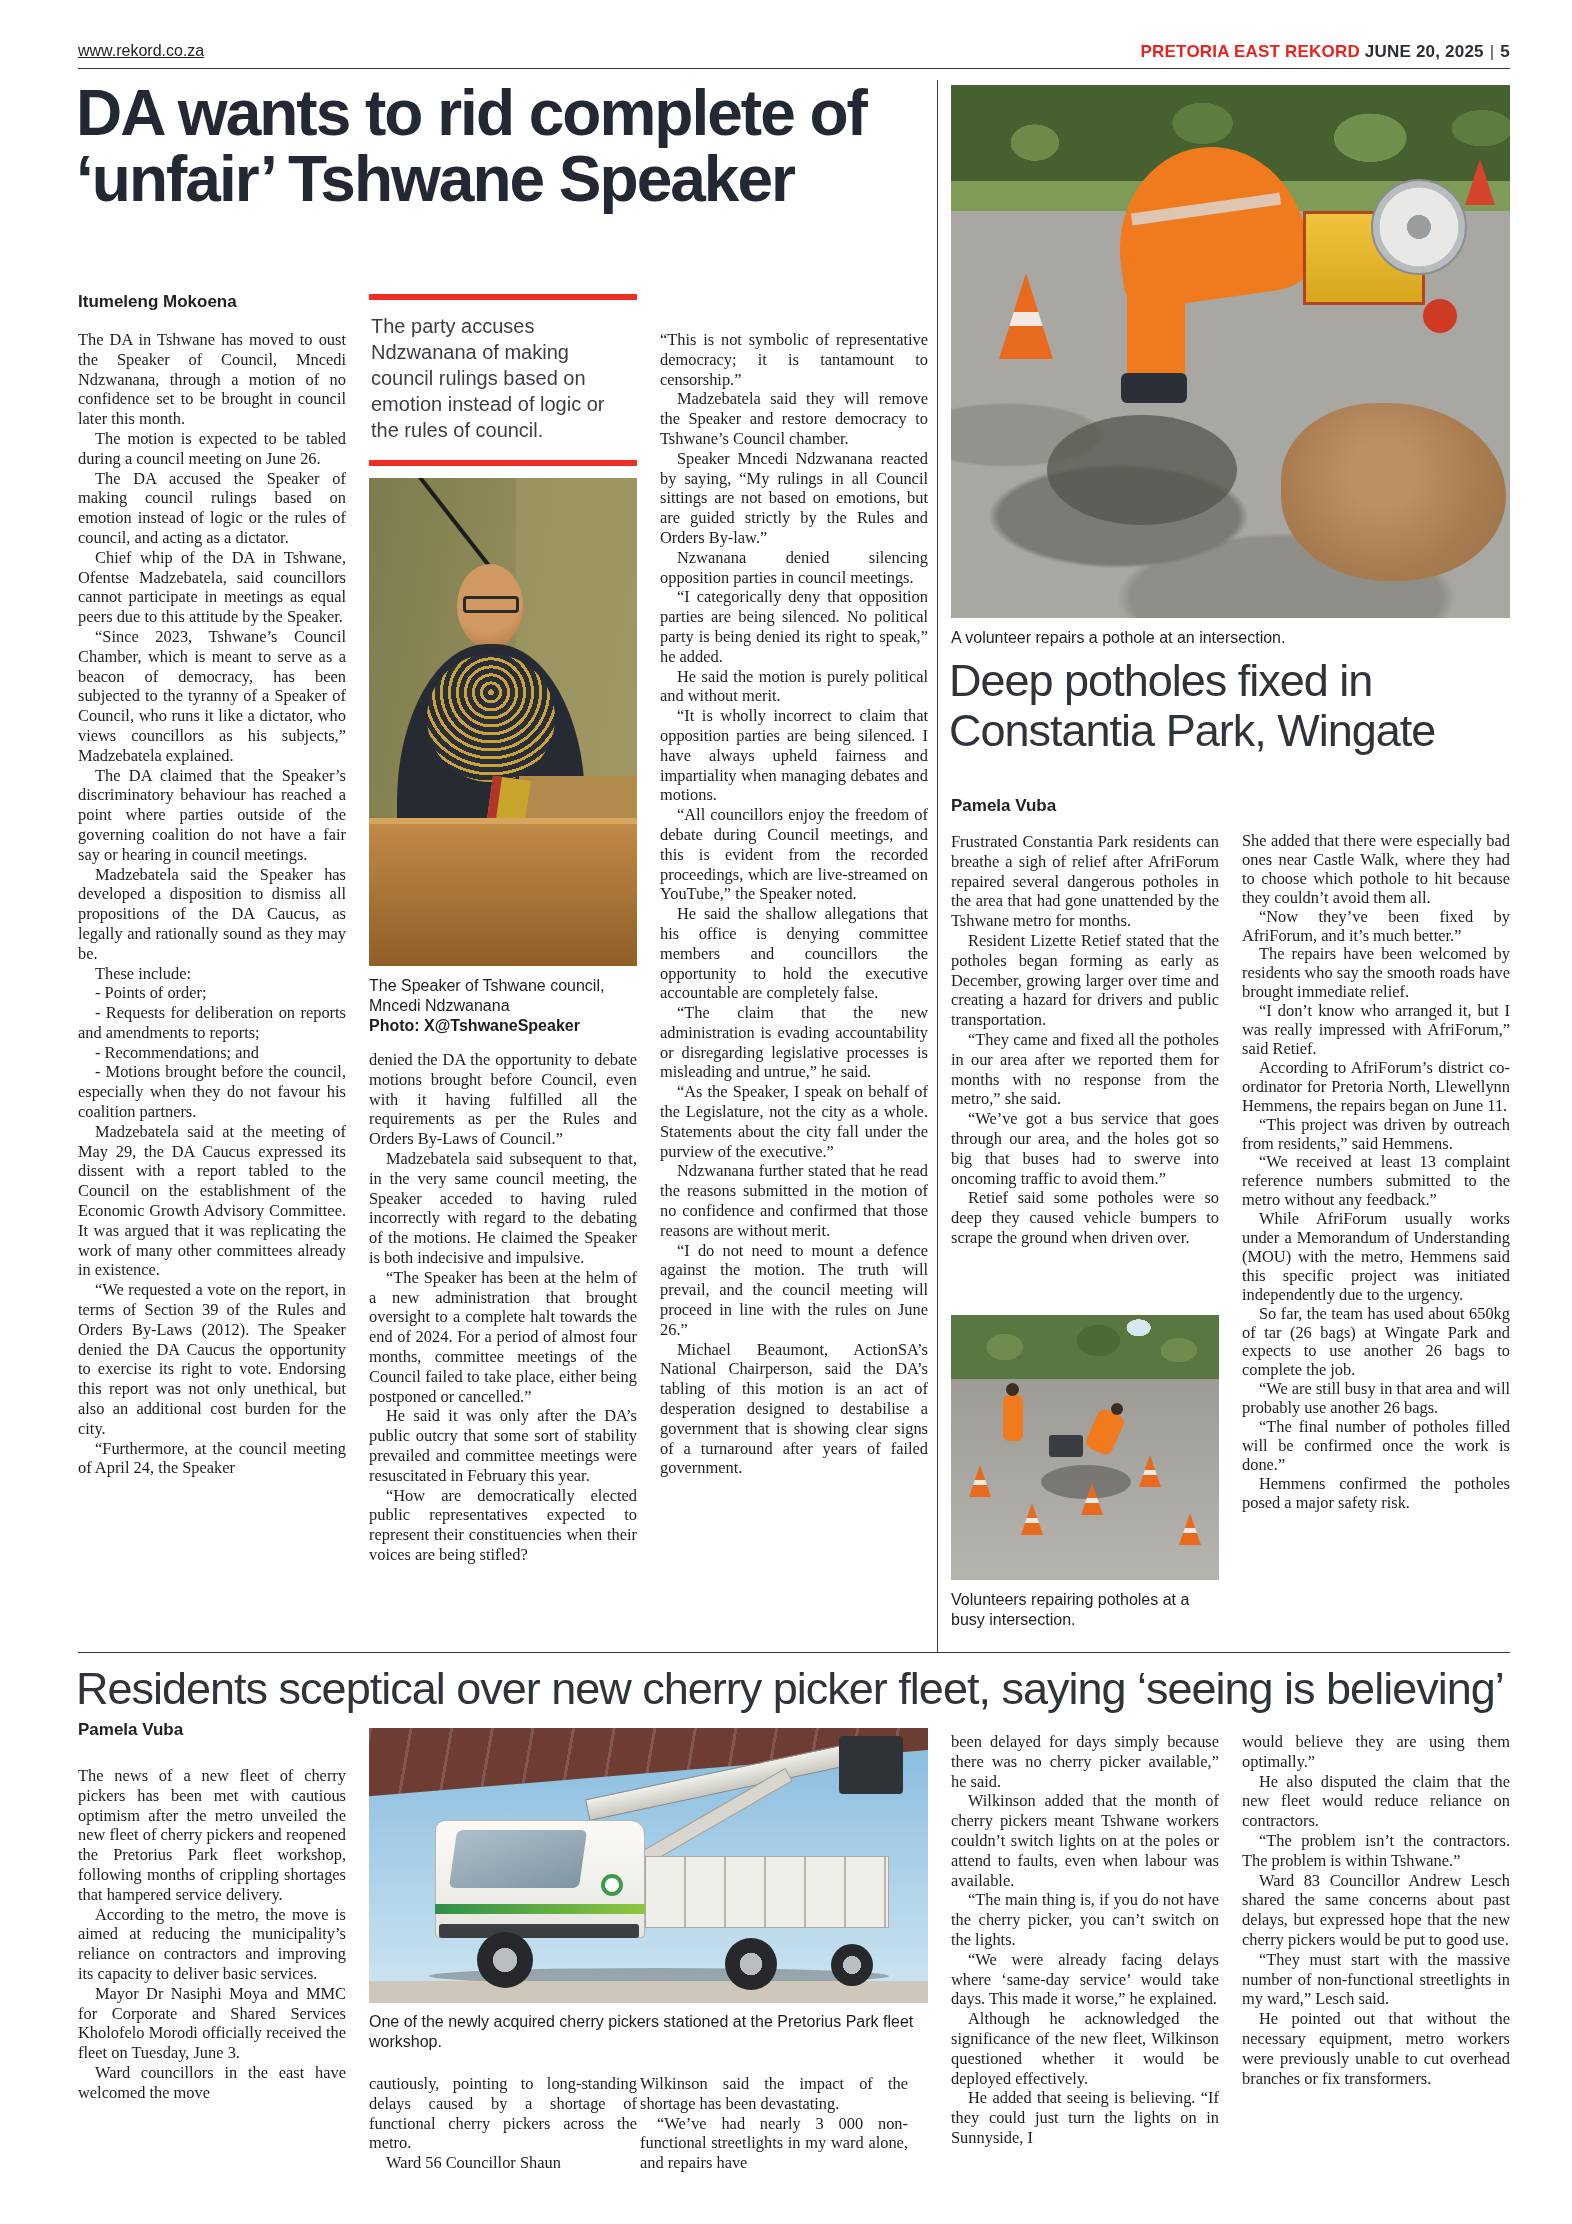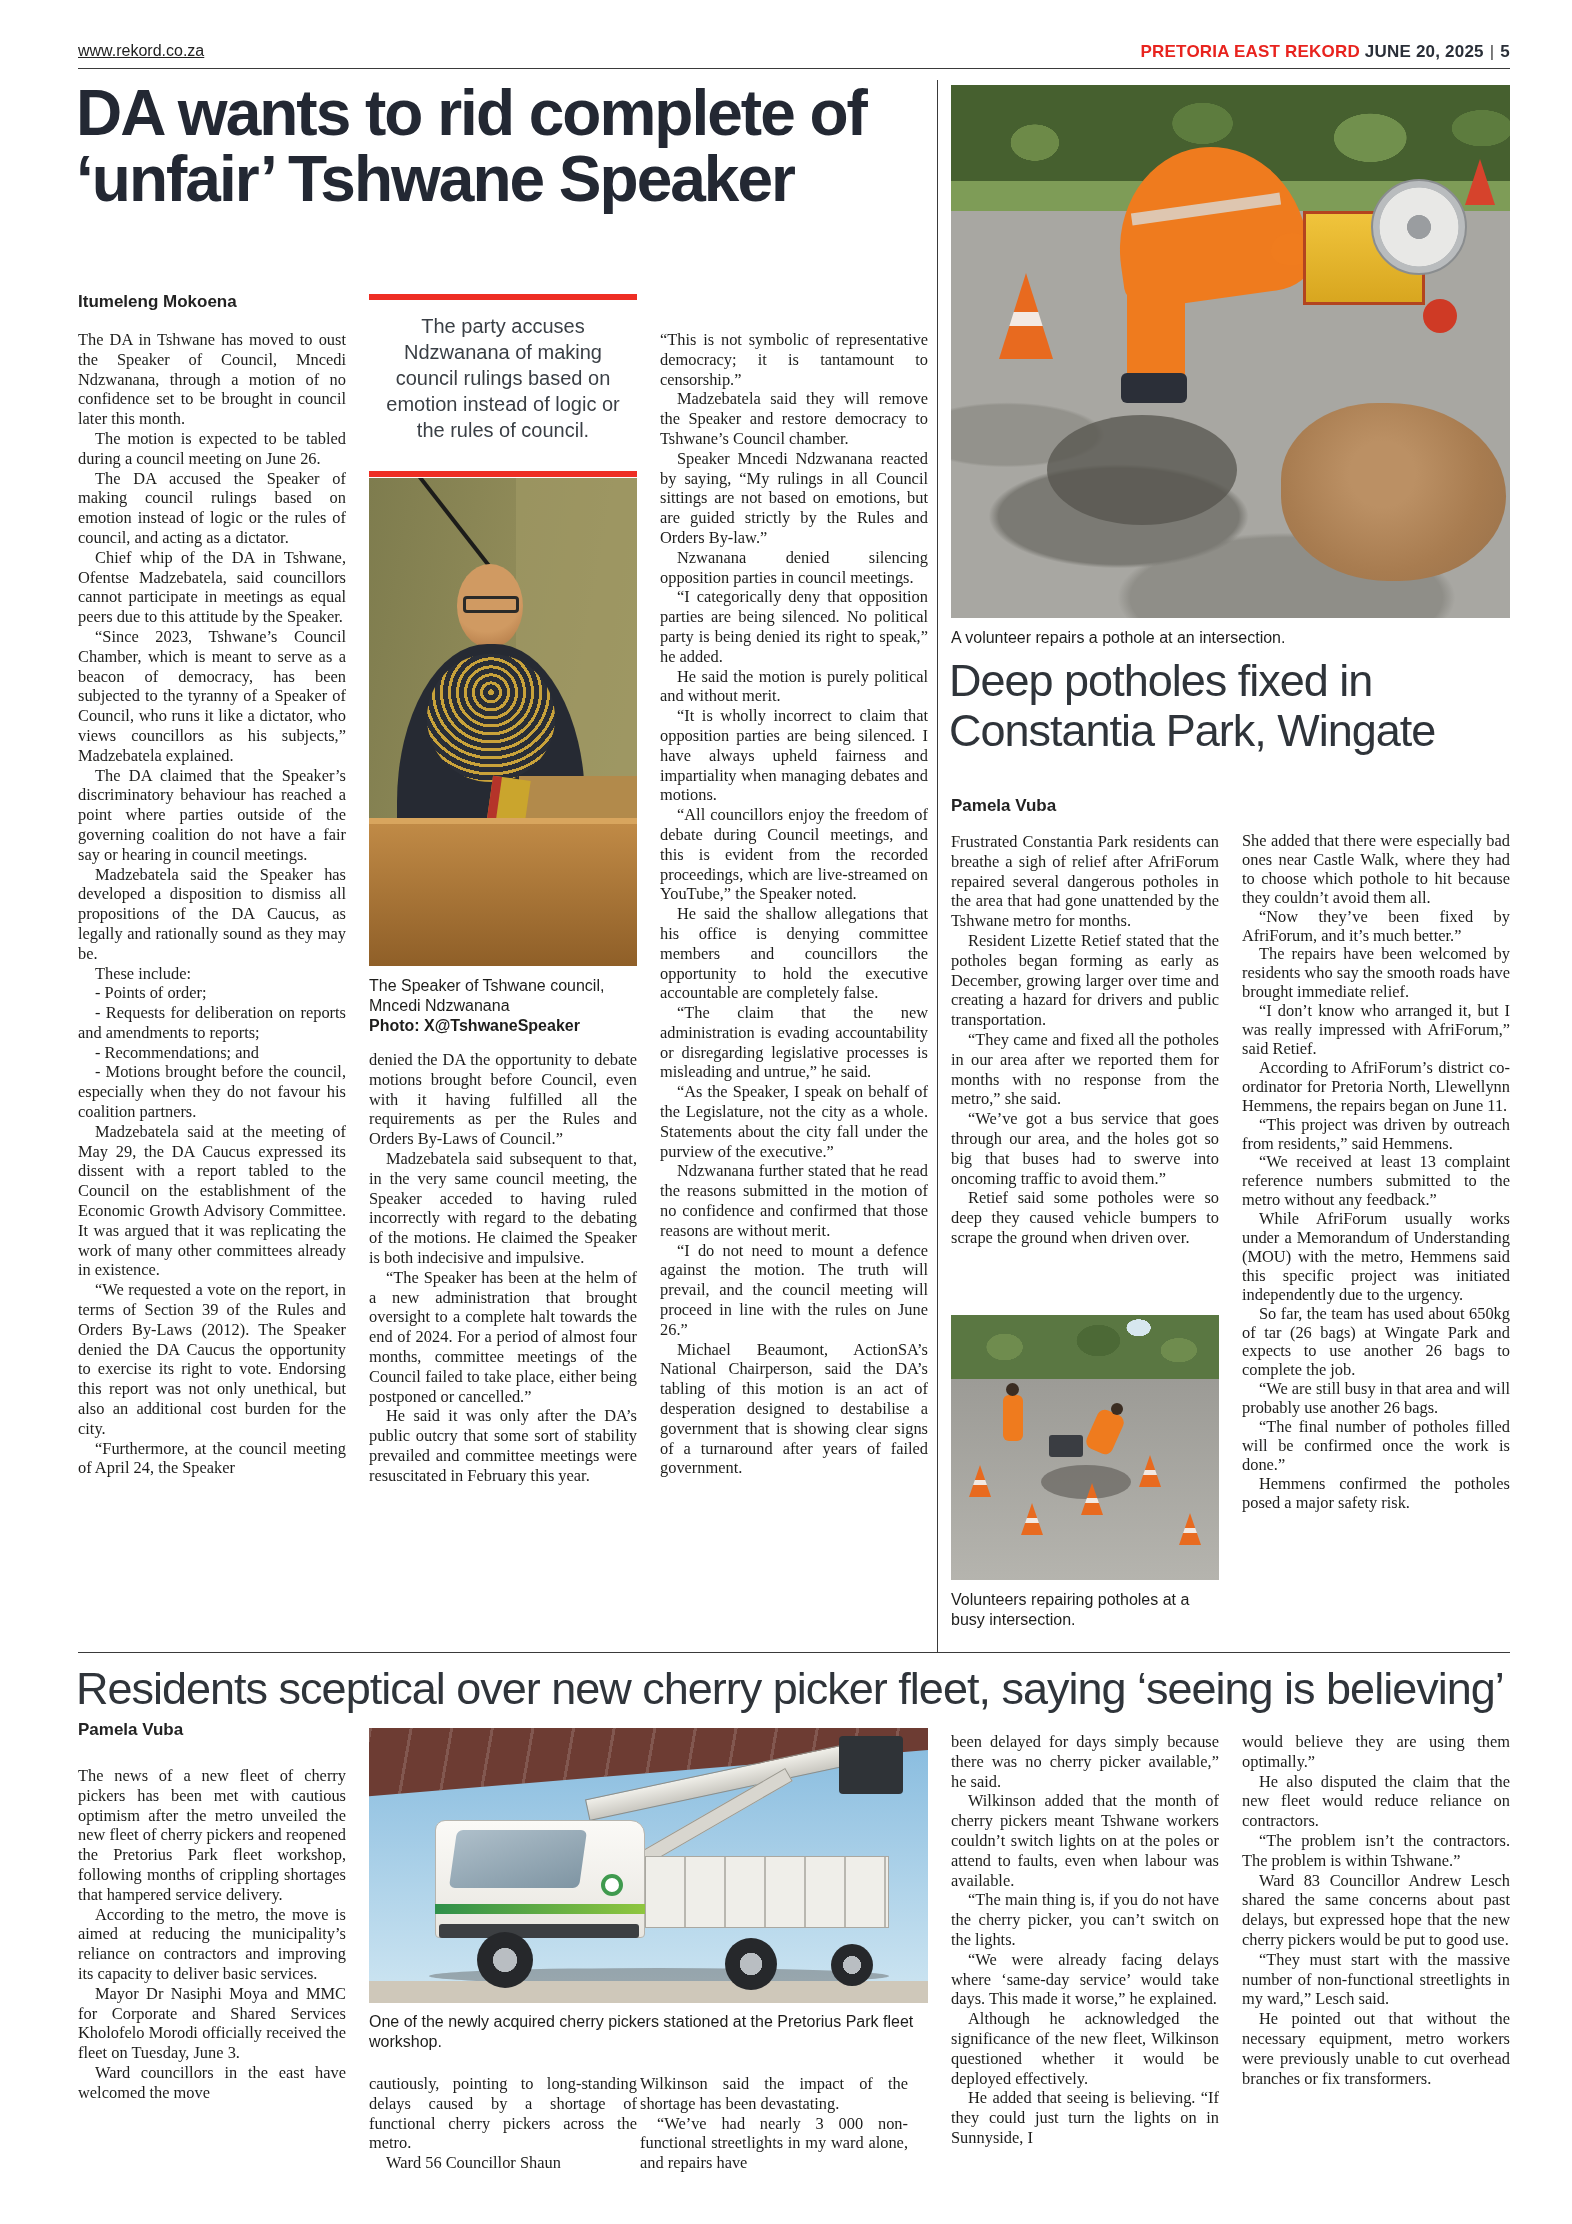--- a/index.html
+++ b/index.html
@@ -28,21 +28,21 @@
 
   
   .c { position:absolute; width:268px; font-family:"Liberation Serif", serif; font-size:16.4px; line-height:19.8px; color:#1d1d1b; text-align:justify; overflow:hidden; }
   .c p { margin:0; }
   .c p + p { text-indent:17px; }
   .tight { line-height:18.9px; }
 
   
   .pull-quote { position:absolute; left:369px; top:294px; width:268px; }
   .pq-bar { height:6px; background:#ee2e24; }
-  .pq-text { padding:13px 2px 28px 2px; text-align:center; font-size:20px; line-height:26px; color:#3a3f45; }
+  .pq-text { padding:13px 2px 17px 2px; text-align:left; font-size:20px; line-height:26px; color:#3a3f45; }
 
   
   .caption { position:absolute; font-size:16px; line-height:20px; color:#1d1d1b; }
   .credit { font-weight:bold; }
 
   
   .photo { position:absolute; overflow:hidden; }
   .abs { position:absolute; }
 
   
@@ -190,20 +190,21 @@
   <div class="caption" style="left:369px; top:976px; width:268px;">
     <span>The Speaker of Tshwane council, Mncedi Ndzwanana</span><br>
     <span class="credit">Photo: X@TshwaneSpeaker</span>
   </div>
 
   <div class="c" id="da-c2" style="left:369px; top:1050px; height:600px;">
       <p>denied the DA the opportunity to debate motions brought before Council, even with it having fulfilled all the requirements as per the Rules and Orders By-Laws of Council.”</p>
       <p>Madzebatela said subsequent to that, in the very same council meeting, the Speaker acceded to having ruled incorrectly with regard to the debating of the motions. He claimed the Speaker is both indecisive and impulsive.</p>
       <p>“The Speaker has been at the helm of a new administration that brought oversight to a complete halt towards the end of 2024. For a period of almost four months, committee meetings of the Council failed to take place, either being postponed or cancelled.”</p>
       <p>He said it was only after the DA’s public outcry that some sort of stability prevailed and committee meetings were resuscitated in February this year.</p>
+      <p>“How are democratically elected public representatives expected to represent their constituencies when their voices are being stifled?</p>
     </div>
 
   <div class="c" id="da-c3" style="left:660px; top:330px; height:1320px;">
       <p>“This is not symbolic of representative democracy; it is tantamount to censorship.”</p>
       <p>Madzebatela said they will remove the Speaker and restore democracy to Tshwane’s Council chamber.</p>
       <p>Speaker Mncedi Ndzwanana reacted by saying, “My rulings in all Council sittings are not based on emotions, but are guided strictly by the Rules and Orders By-law.”</p>
       <p>Nzwanana denied silencing opposition parties in council meetings.</p>
       <p>“I categorically deny that opposition parties are being silenced. No political party is being denied its right to speak,” he added.</p>
       <p>He said the motion is purely political and without merit.</p>
       <p>“It is wholly incorrect to claim that opposition parties are being silenced. I have always upheld fairness and impartiality when managing debates and motions.</p>

